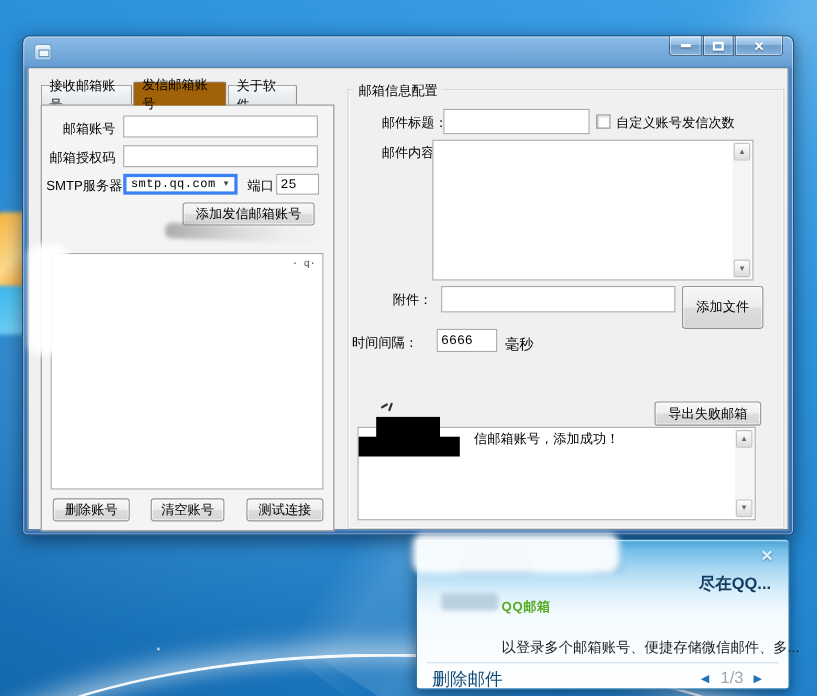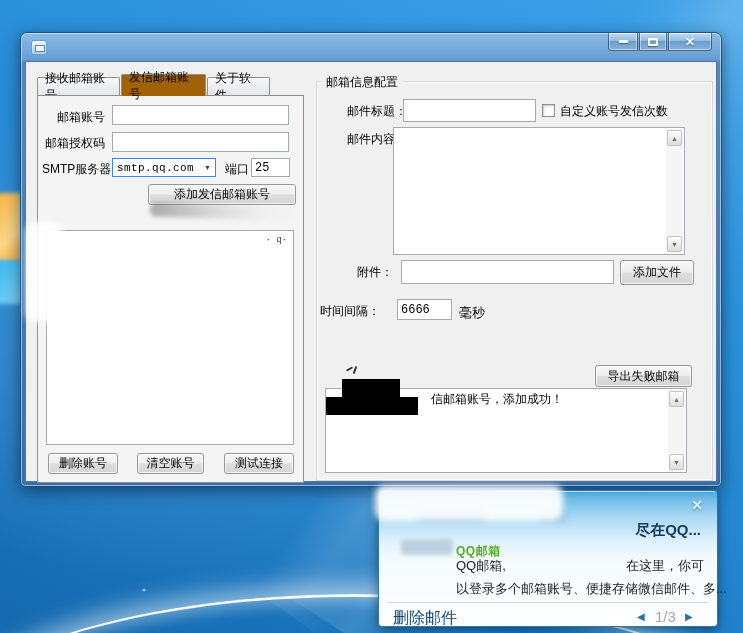--- a/index.html
+++ b/index.html
@@ -58,21 +58,21 @@
       border:1px solid #8f8f8f;z-index:2}
 
   .lbl{position:absolute;font-size:12px;color:#000;white-space:nowrap}
   .tbox{position:absolute;background:#fff;border:1px solid #a3aab1;font-size:12px;padding:1px 3px;
       font-family:"Liberation Mono","DejaVu Sans Mono",monospace;color:#000}
   input.tbox{outline:none}
   .btn{position:absolute;border:1px solid #949596;border-radius:3px;font-size:12px;color:#000;
       background:linear-gradient(180deg,#f7f7f7 0%,#eeeeee 48%,#dddddd 52%,#d5d5d5 100%);
       display:flex;align-items:center;justify-content:center;cursor:default;box-shadow:inset 0 0 0 1px rgba(255,255,255,.7)}
 
-  .combo{position:absolute;background:#fff;border:1px solid #3b82f6;display:flex;align-items:center}
+  .combo{position:absolute;background:#fff;border:3px solid #3b82f6;display:flex;align-items:center}
   .combo-text{flex:1;font-size:11px;padding-left:4px;letter-spacing:.4px;
       font-family:"Liberation Mono","DejaVu Sans Mono",monospace}
   .combo-arrow{width:15px;font-size:7px;color:#444;text-align:center}
 
   .listbox{position:absolute;background:#fff;border:1px solid #a8a8a8}
   .list-frag{position:absolute;right:6px;top:4px;font-size:9px;color:#444;
       font-family:"Liberation Mono","DejaVu Sans Mono",monospace}
 
   .smudge{position:absolute;left:112px;top:109px;width:148px;height:14px;border-radius:6px;
       background:linear-gradient(100deg,rgba(110,110,110,.55),rgba(160,160,160,.3) 45%,rgba(200,200,200,.12) 75%,transparent);
@@ -161,21 +161,21 @@
       <input class="tbox" style="left: 74px; top: 36px; width: 177px; height: 20px;">
 
       <div class="lbl" style="left:4px;top:65px">SMTP服务器</div>
       <div class="combo" style="left:74px;top:62px;width:104px;height:19px">
         <div class="combo-text">smtp.qq.com</div>
         <div class="combo-arrow">▼</div>
       </div>
       <div class="lbl" style="left:187px;top:65px">端口</div>
       <input class="tbox" style="left: 213px; top: 62px; width: 39px; height: 19px;" value="25">
 
-      <div class="btn" style="left:110px;top:88px;width:148px;height:21px">添加发信邮箱账号</div>
+      <div class="btn" style="left:128px;top:88px;width:120px;height:21px">添加发信邮箱账号</div>
 
       <div class="smudge"></div>
 
       <div class="listbox" style="left:8px;top:134px;width:248px;height:215px">
         <div class="list-frag">· q·</div>
       </div>
 
       <div class="btn" style="left:10px;top:357px;width:70px;height:21px">删除账号</div>
       <div class="btn" style="left:99px;top:357px;width:67px;height:21px">清空账号</div>
       <div class="btn" style="left:186px;top:357px;width:70px;height:21px">测试连接</div>
@@ -193,21 +193,21 @@
       <div class="lbl" style="left:30px;top:49px">邮件内容：</div>
       <div class="ta" style="left:76px;top:45px;width:292px;height:128px">
         <div class="scrollbar">
           <div class="sb-btn">▲</div>
           <div class="sb-btn">▼</div>
         </div>
       </div>
 
       <div class="lbl" style="left:40px;top:182px">附件：</div>
       <input class="tbox" style="left: 84px; top: 178px; width: 213px; height: 24px;">
-      <div class="btn" style="left:303px;top:178px;width:74px;height:25px">添加文件</div>
+      <div class="btn" style="left:303px;top:178px;width:74px;height:39px">添加文件</div>
 
       <div class="lbl" style="left:3px;top:221px">时间间隔：</div>
       <input class="tbox" style="left: 80px; top: 217px; width: 55px; height: 21px;" value="6666">
       <div class="lbl" style="left:142px;top:222px;font-size:13px">毫秒</div>
 
       <div class="btn" style="left:278px;top:283px;width:97px;height:22px">导出失败邮箱</div>
 
       <div class="ta" style="left:8px;top:306px;width:362px;height:85px">
         <div class="scrollbar">
           <div class="sb-btn">▲</div>
@@ -231,24 +231,20 @@
   <div class="white-blob" style="left:-4px;top:-6px;width:188px;height:36px"></div>
   <div class="blur-rect" style="left:37px;top:13px;width:70px;height:16px;background:#6ea7cf;opacity:.85"></div>
   <div class="blur-rect" style="left:160px;top:16px;width:26px;height:14px;background:#7db3d8;opacity:.8"></div>
 
   <div class="popup-close">✕</div>
   <div class="popup-headline">尽在QQ...</div>
 
   <div class="blur-rect" style="left:22px;top:48px;width:52px;height:16px;background:#b7cddd;opacity:.9;filter:blur(2px)"></div>
   <div class="popup-logo">QQ邮箱</div>
 
-  <div class="popup-line1">
-    <span>QQ邮箱,</span>
-    <span>在这里，你可</span>
-  </div>
   <div class="popup-line2">以登录多个邮箱账号、便捷存储微信邮件、多...</div>
 
   <div class="popup-divider"></div>
   <div class="popup-footer-link">删除邮件</div>
   <div class="pager-arrow" style="left:258px">◀</div>
   <div class="pager-num">1/3</div>
   <div class="pager-arrow" style="left:306px">▶</div>
 </div>
 
 </body></html>

